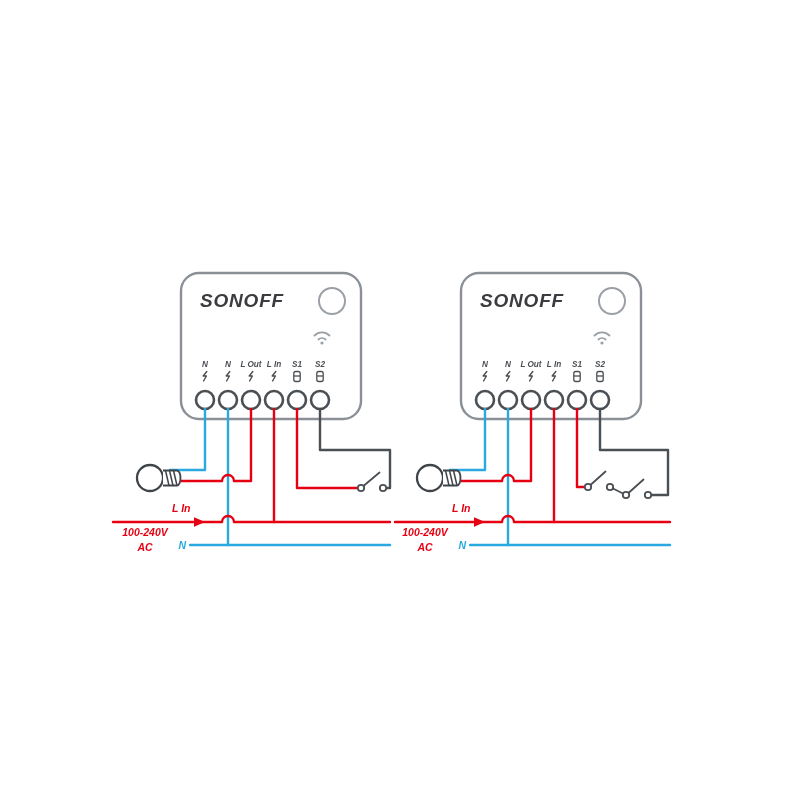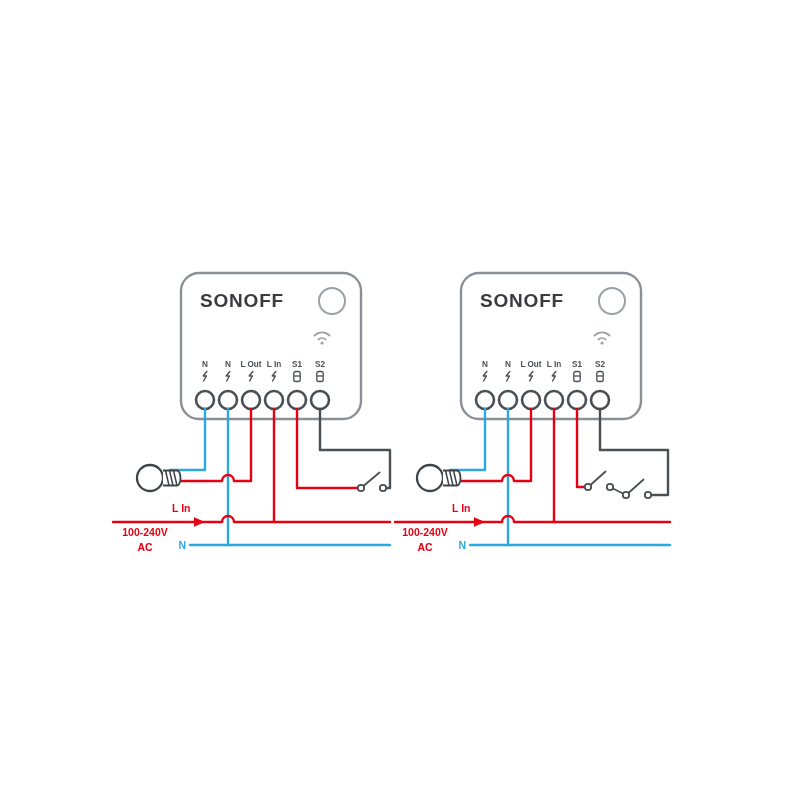--- a/index.html
+++ b/index.html
@@ -7,20 +7,21 @@
     padding: 0;
     width: 800px;
     height: 800px;
     background: #ffffff;
     font-family: "Liberation Sans", sans-serif;
   }
   #canvas-wrap {
     position: relative;
     width: 800px;
     height: 800px;
+    font-style: italic;
   }
   svg { display: block; }
   text { user-select: none; }
   .term-label {
     font-family: "Liberation Sans", sans-serif;
     font-size: 8.2px;
     font-weight: 700;
     fill: #4a4f54;
   }
   .logo-text {

